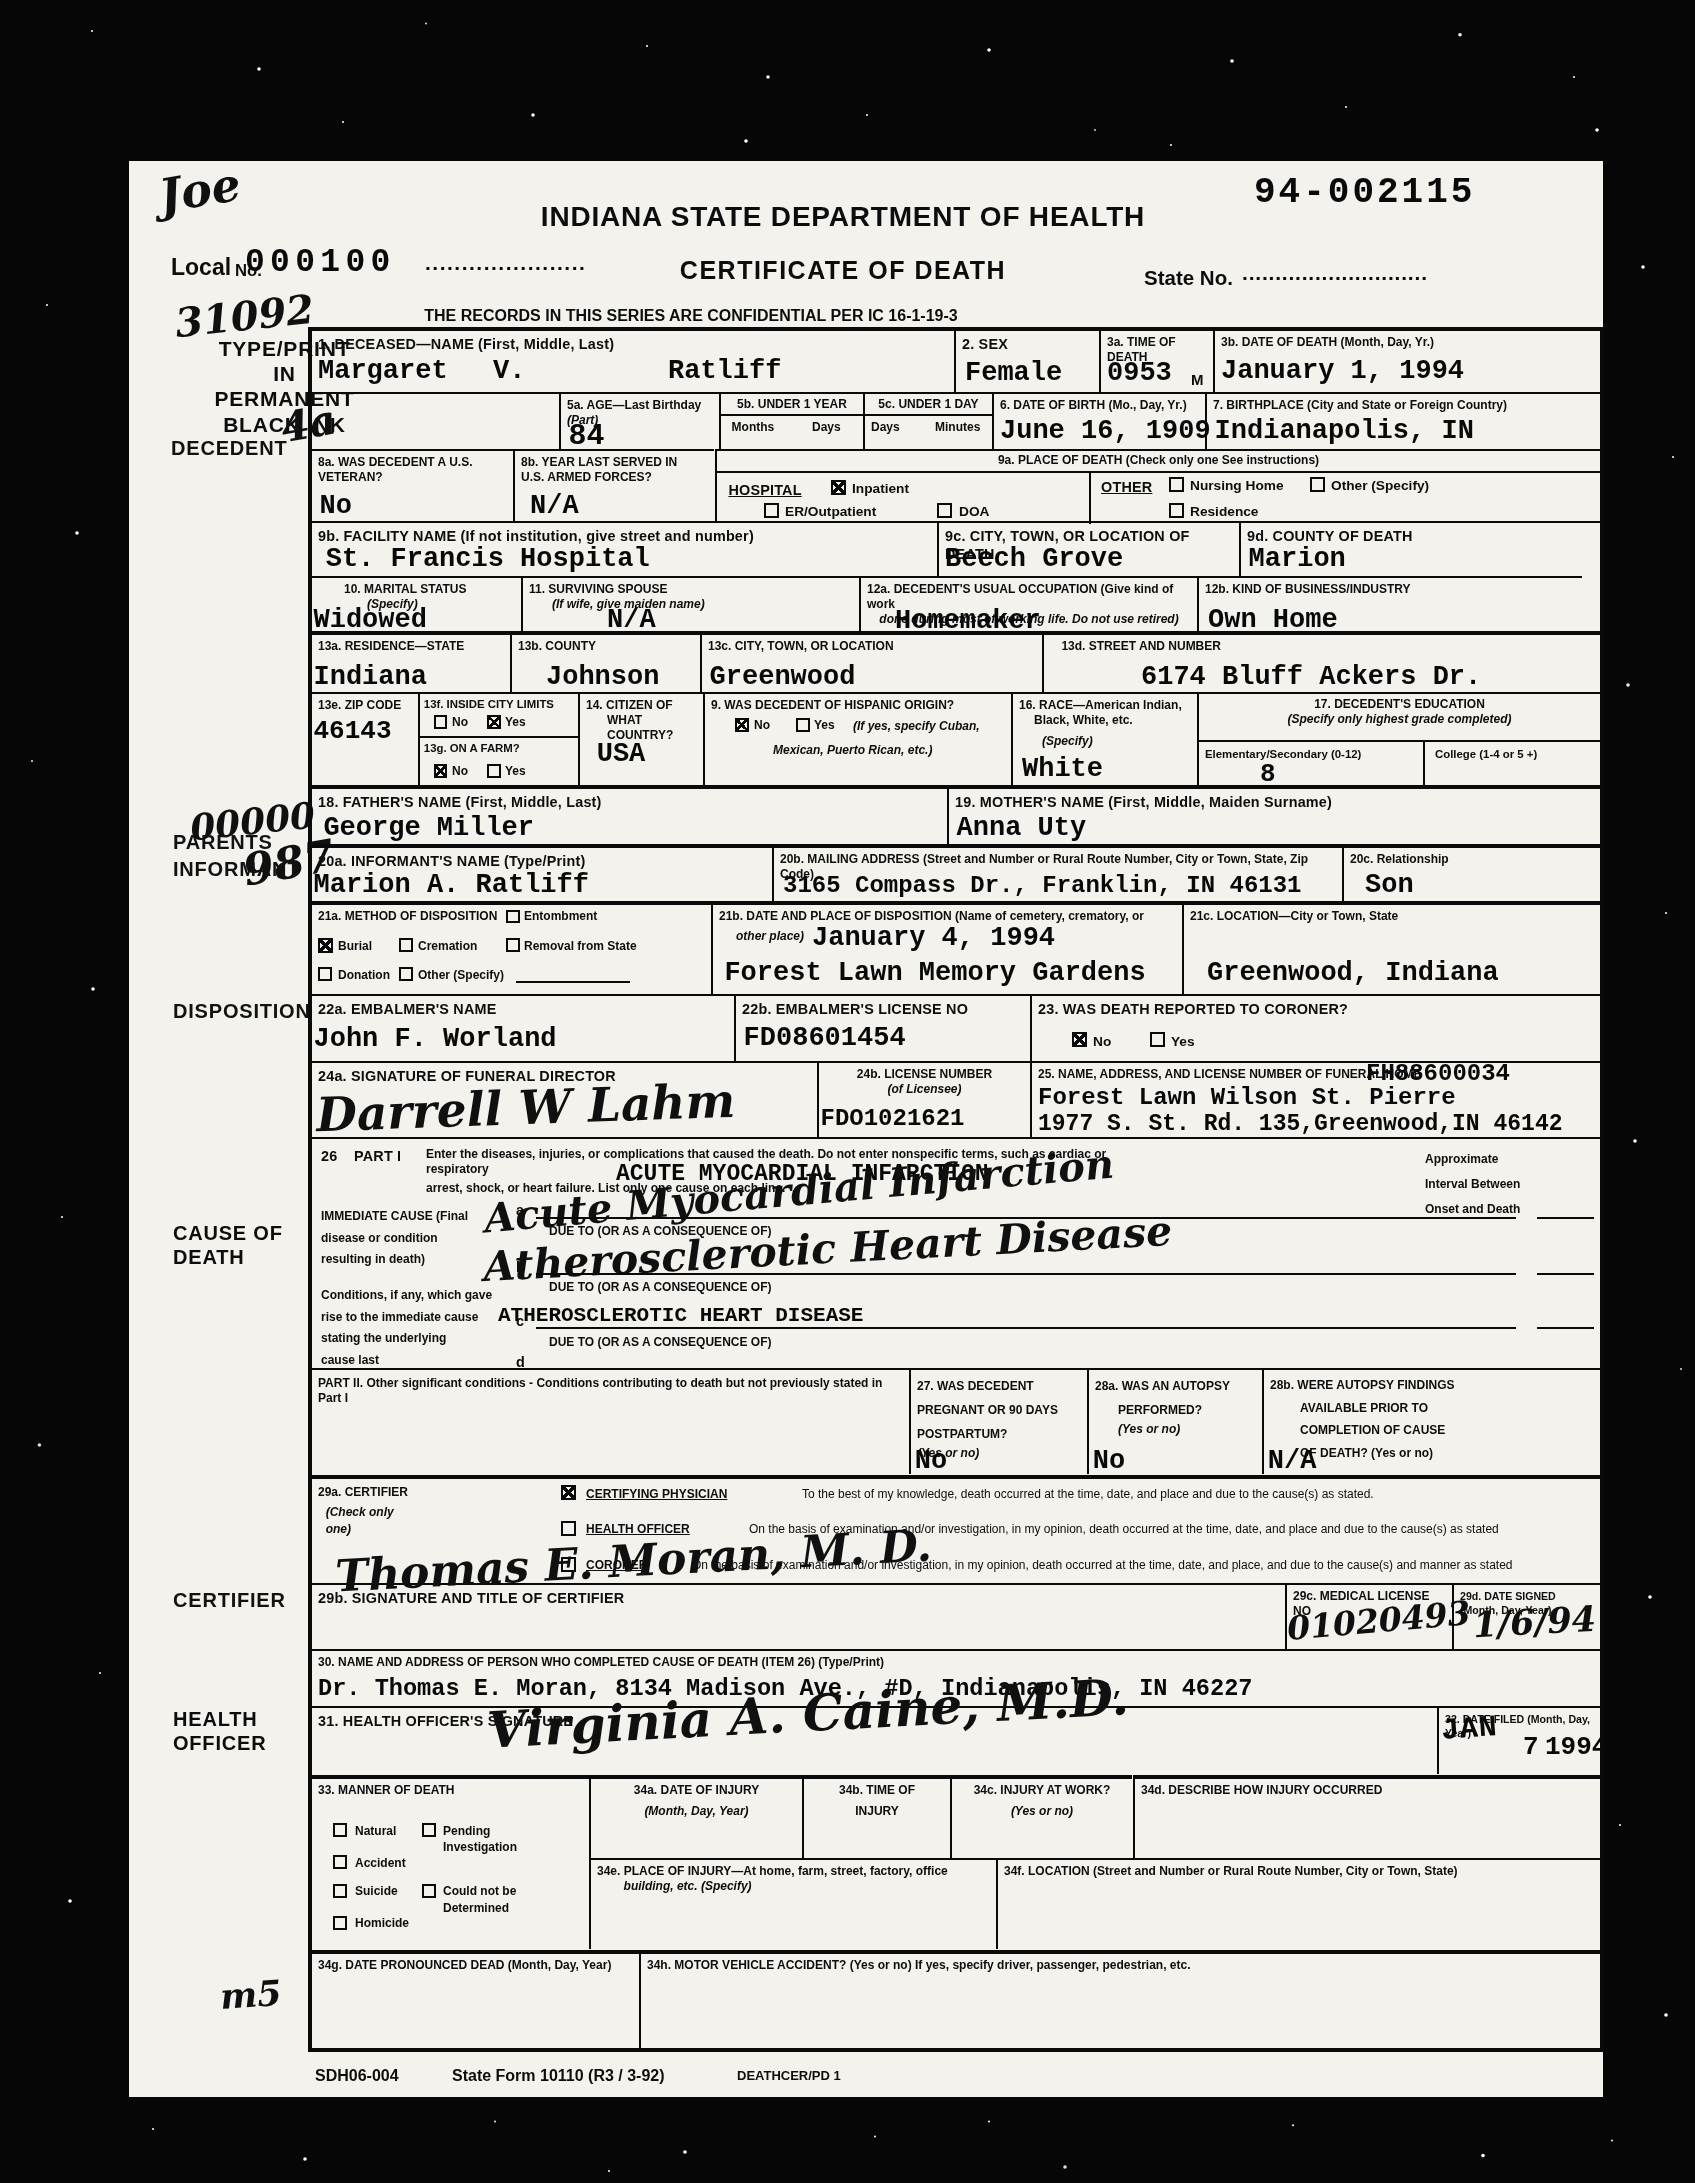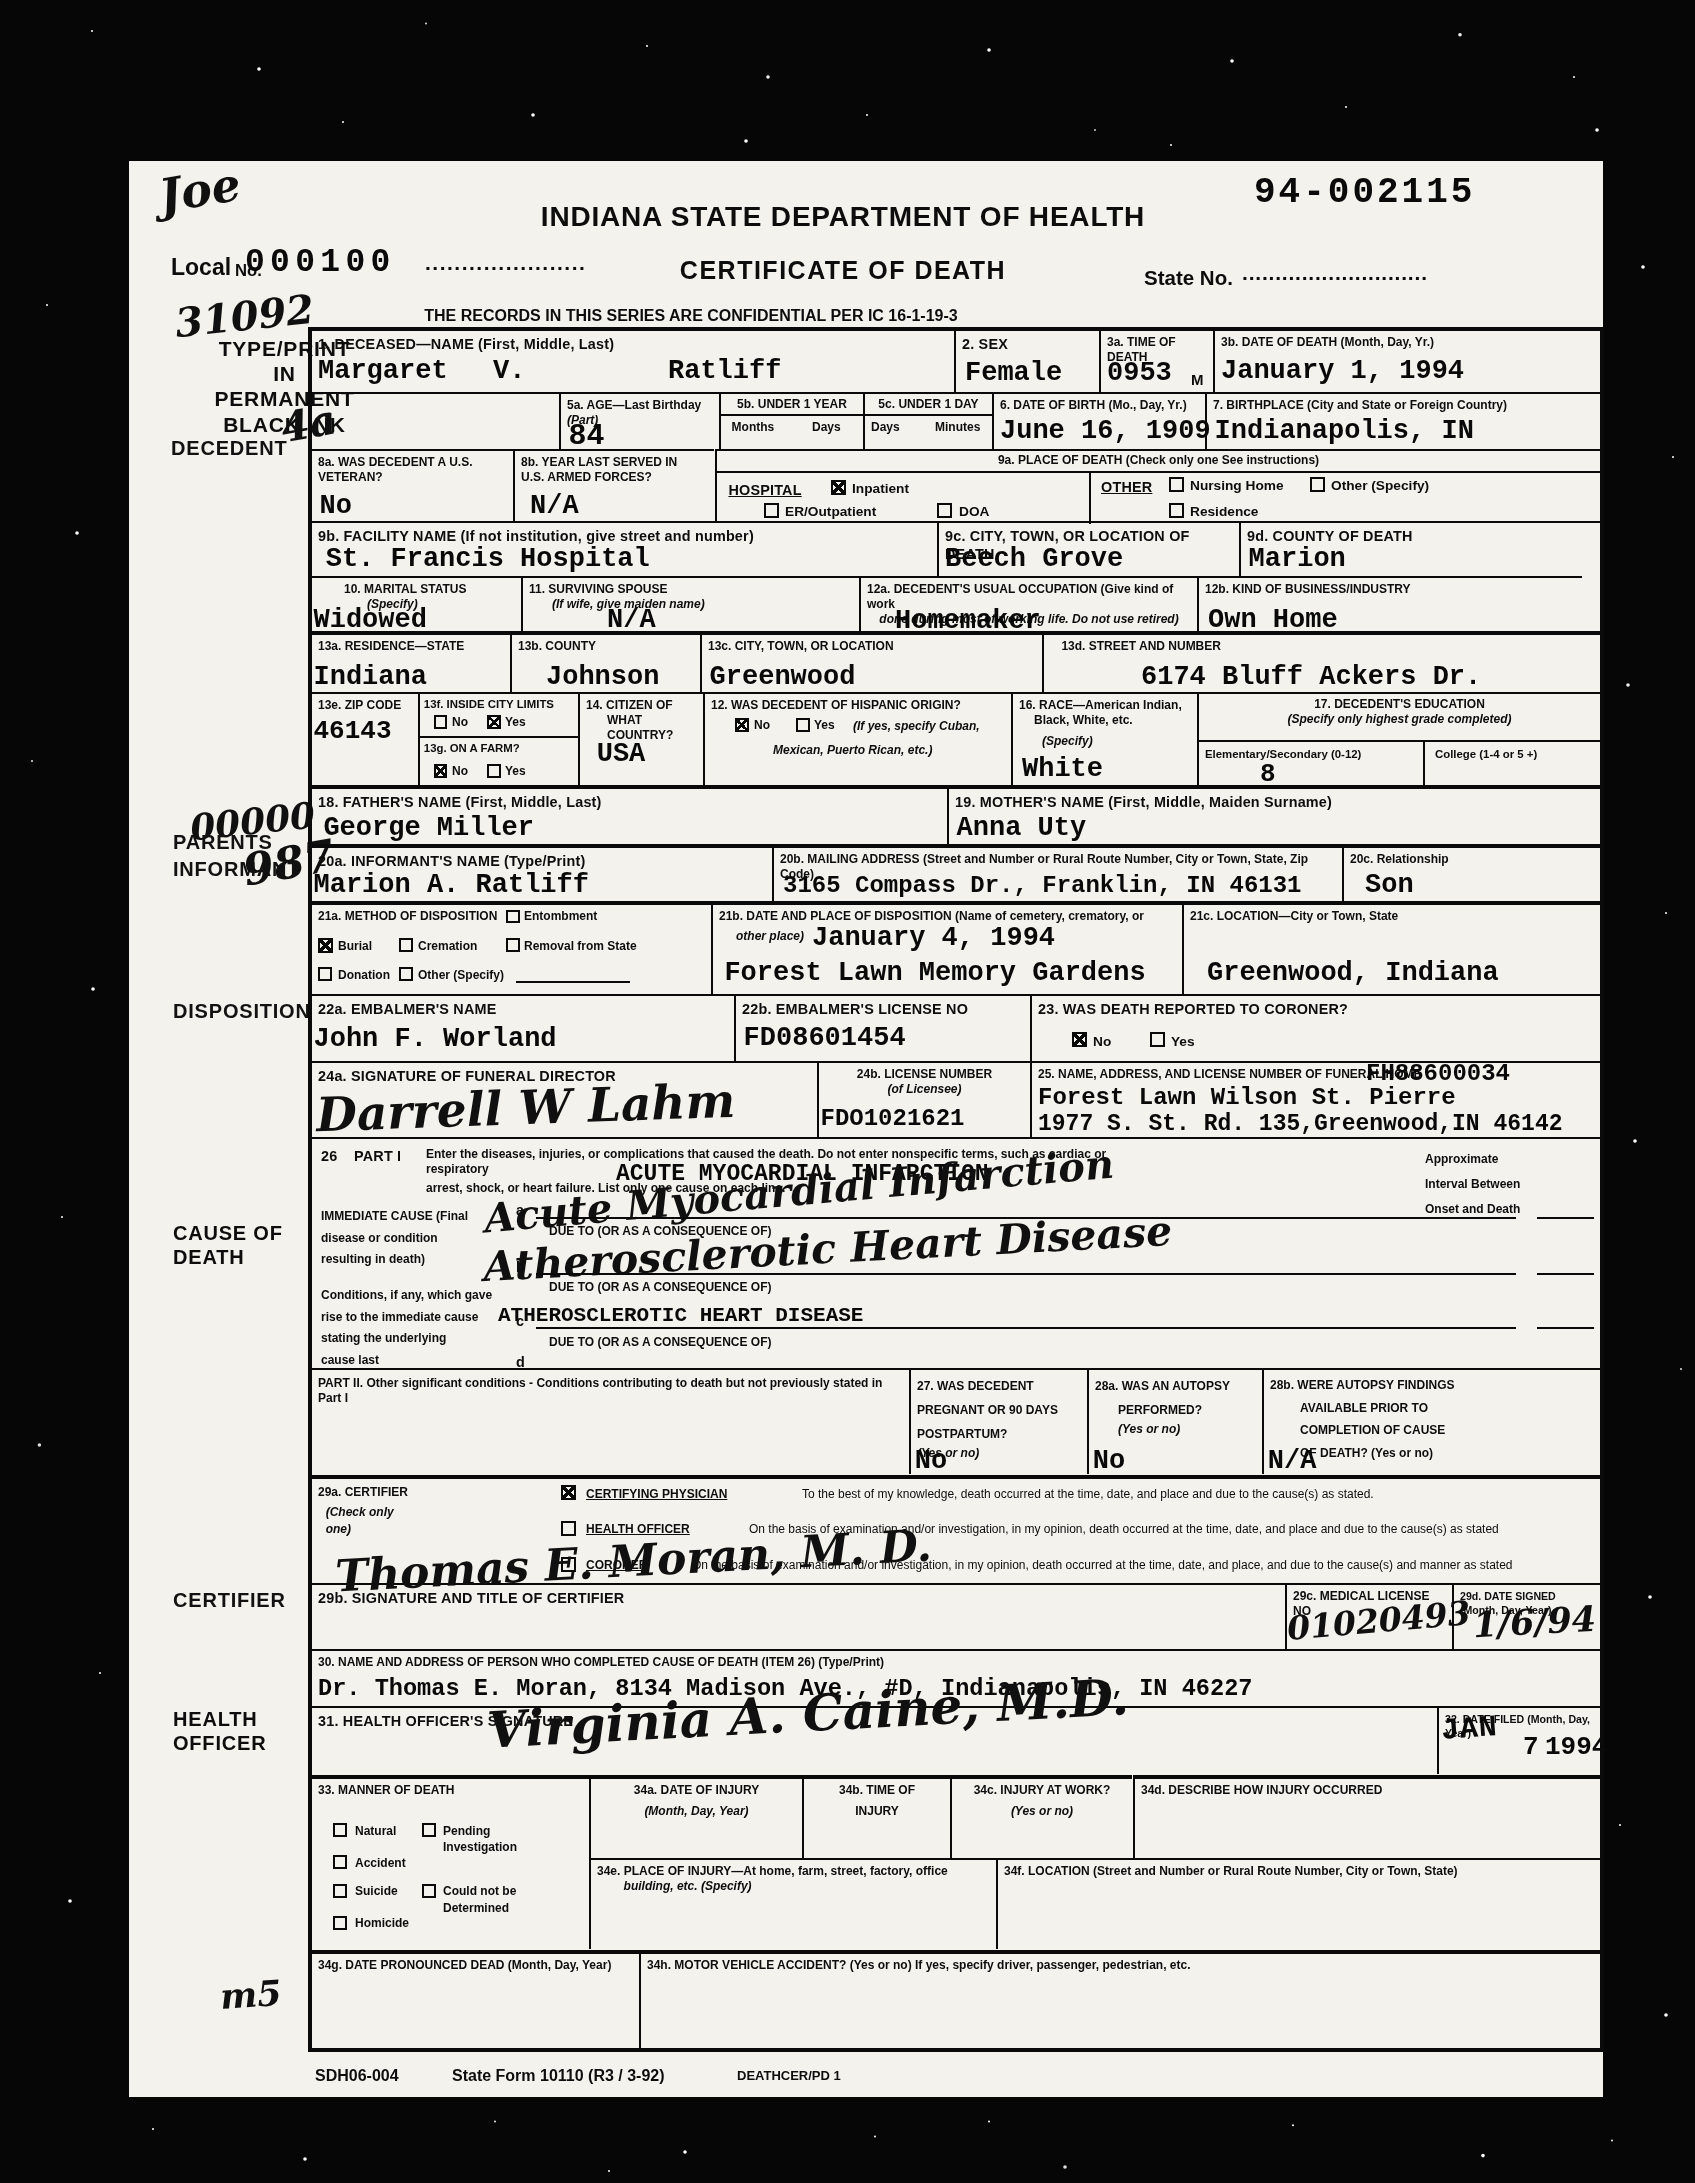--- a/index.html
+++ b/index.html
@@ -235,21 +235,21 @@
         <span class="cbl" style="left:32px;top:71px;font-size:12px;">No</span>
         <span class="cb" style="left:67px;top:70px;width:13.7px;height:13.7px;"></span>
         <span class="cbl" style="left:85px;top:71px;font-size:12px;">Yes</span>
       </div>
       <div class="c" style="left:266px;top:361px;width:125px;height:93px;">
         <div class="l16">14.  CITIZEN OF</div>
         <div class="l16" style="margin-left:21px;">WHAT COUNTRY?</div>
         <span class="abs v" style="left:16.7px;top:47px;">USA</span>
       </div>
       <div class="c" style="left:391px;top:361px;width:308px;height:93px;">
-        <span class="l16">12.  WAS DECEDENT OF HISPANIC ORIGIN?</span>
+        <span class="l16">9.  WAS DECEDENT OF HISPANIC ORIGIN?</span>
         <span class="cb checked" style="left:30px;top:24px;width:13.7px;height:13.7px;"></span>
         <span class="cbl" style="left:49px;top:25px;font-size:12px;">No</span>
         <span class="cb" style="left:91px;top:24px;width:13.7px;height:13.7px;"></span>
         <span class="cbl" style="left:109px;top:25px;font-size:12px;">Yes</span>
         <span class="abs li" style="left:148px;top:25px;">(If yes, specify Cuban,</span>
         <span class="abs li" style="left:68px;top:49px;">Mexican, Puerto Rican, etc.)</span>
       </div>
       <div class="c" style="left:699px;top:361px;width:186px;height:93px;">
         <div class="l16">16.  RACE—American Indian,</div>
         <div class="l16" style="margin-left:15px;">Black, White, etc.</div>

